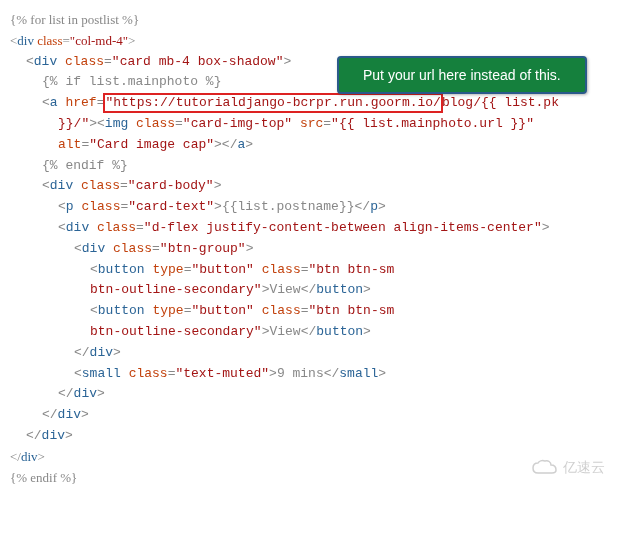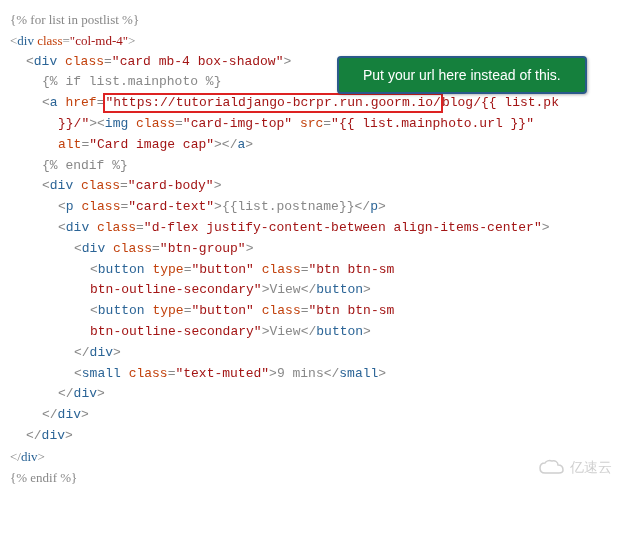--- a/index.html
+++ b/index.html
@@ -48,21 +48,21 @@
     }
     .highlight-box {
       display: inline-block;
       border: 2px solid #d22;
       padding: 0 -2px;
       margin: -1px -1px;
       line-height: 1.2;
     }
     .watermark {
       position: absolute;
-      right: 16px;
+      right: 23px;
       bottom: 20px;
       color: #bbb;
       font-family: Arial, sans-serif;
       font-size: 14px;
       opacity: 0.7;
     }
     .watermark svg {
       vertical-align: middle;
     }
   </style>

